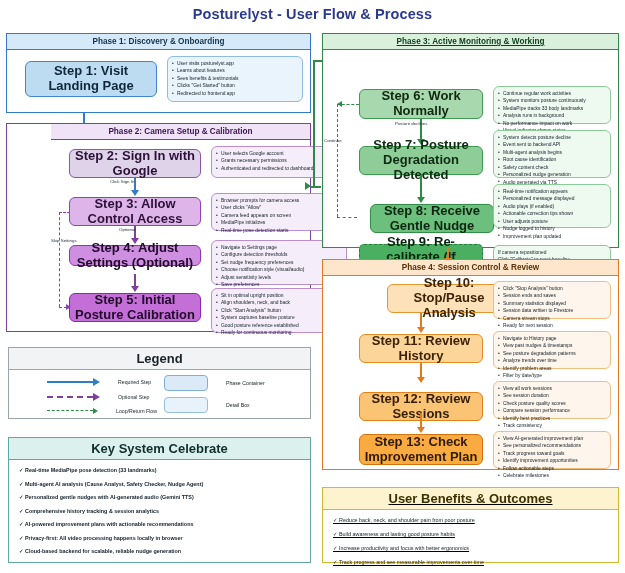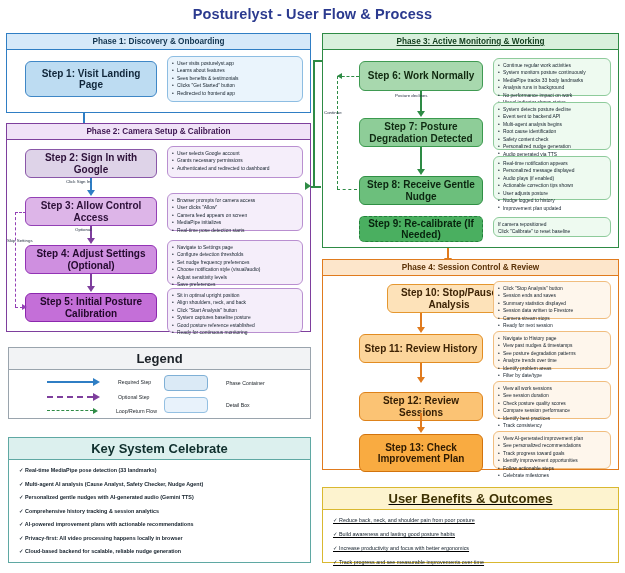--- a/index.html
+++ b/index.html
@@ -20,31 +20,31 @@
   
   .phase { position: absolute; background: #fff; }
   .phase-hd {
     text-align: center; font-weight: bold; font-size: 8.2px;
     padding: 3px 0 3px; color: #13314f;
   }
   .phase-body { position: relative; }
 
   .p1 { border: 1.6px solid #2f7ec4; }
   .p1 .phase-hd { background: #d6e9f9; border-bottom: 1.6px solid #2f7ec4; color: #12344f; }
-  .p2 { border: 1.6px solid #7e3f9d; }
+  .p2 { border: 1.6px solid #7e3f9d; padding-left: 44px; }
   .p2 .phase-hd { background: #f0e2f7; border-bottom: 1.6px solid #7e3f9d; color: #3d1550; }
   .p3 { border: 1.6px solid #2e8b45; }
   .p3 .phase-hd { background: #d8f0dc; border-bottom: 1.6px solid #2e8b45; color: #14401f; text-decoration: underline; }
   .p4 { border: 1.6px solid #e07b1e; }
   .p4 .phase-hd { background: #fde6cb; border-bottom: 1.6px solid #e07b1e; color: #5a3106; }
 
   
   .step {
     position: absolute; display: flex; align-items: center; justify-content: center;
-    text-align: center; font-weight: bold; font-size: 10px;
+    text-align: center; font-weight: bold; font-size: 13px;
     border-radius: 6px; padding: 2px 4px; line-height: 1.15;
   }
   .s-b1 { background: #bddcf2; border: 1.3px solid #3f87c6; color: #10263a; }
 
   .s-p1 { background: #ded3e8; border: 1.3px solid #8a57a8; color: #2c1038; }
   .s-p2 { background: #ddb5e8; border: 1.3px solid #9340b5; color: #2c1038; }
   .s-p3 { background: #cf8fe0; border: 1.3px solid #9333b5; color: #23092e; }
   .s-p4 { background: #c46fd8; border: 1.3px solid #8b27ad; color: #210829; }
 
   .s-g1 { background: #a8d8ae; border: 1.3px solid #3f9a52; color: #10290f; }
@@ -163,21 +163,21 @@
           <li>Camera feed appears on screen</li>
           <li>MediaPipe initializes</li>
           <li>Real-time pose detection starts</li>
         </ul>
       </div>
 
       <div class="vline" style="left:83px; top:86px; width:1.8px; height:14px; background:#7e3f9d;"></div>
       <div class="ahead" style="left:80px; top:98px; border-left:4px solid transparent; border-right:4px solid transparent; border-top:6px solid #7e3f9d;"></div>
       <div class="elabel" style="left:68px; top:87px;">Optional</div>
 
-      <div class="step s-p3" style="left:18px; top:105px; width:132px; height:29px;">
+      <div class="step s-p3" style="left:18px; top:105px; width:132px; height:21px;">
         <span>Step 4: Adjust Settings (Optional)</span>
       </div>
       <div class="detail d-purp" style="left:160px; top:100px; width:136px; height:45px;">
         <ul>
           <li>Navigate to Settings page</li>
           <li>Configure detection thresholds</li>
           <li>Set nudge frequency preferences</li>
           <li>Choose notification style (visual/audio)</li>
           <li>Adjust sensitivity levels</li>
           <li>Save preferences</li>
@@ -204,21 +204,21 @@
       <div class="vline" style="left:8px; top:72px; width:0; height:95px; border-left:1.3px dashed #9340b5;"></div>
       <div class="vline" style="left:8px; top:72px; width:11px; height:0; border-top:1.3px dashed #9340b5;"></div>
       <div class="vline" style="left:8px; top:167px; width:8px; height:0; border-top:1.3px dashed #9340b5;"></div>
       <div class="ahead" style="left:15px; top:164px; border-top:3.5px solid transparent; border-bottom:3.5px solid transparent; border-left:5px solid #9340b5;"></div>
       <div class="elabel" style="left:0px; top:98px;">Skip Settings</div>
     </div>
   </div>
 
   <div class="phase p3" style="left:322px; top:33px; width:297px; height:215px;">
     <div class="phase-hd">Phase 3: Active Monitoring &amp; Working</div>
-    <div class="phase-body" style="height:192px;">
+    <div class="phase-body" style="height:192px;margin-top:28px;">
 
       <div class="step s-g1" style="left:36px; top:11px; width:124px; height:30px;">
         <span>Step 6: Work Normally</span>
       </div>
       <div class="detail d-grn" style="left:170px; top:8px; width:118px; height:38px;">
         <ul>
           <li>Continue regular work activities</li>
           <li>System monitors posture continuously</li>
           <li>MediaPipe tracks 33 body landmarks</li>
           <li>Analysis runs in background</li>
@@ -243,21 +243,21 @@
           <li>Safety content check</li>
           <li>Personalized nudge generation</li>
           <li>Audio generated via TTS</li>
           <li>Cached in Cloud Storage</li>
         </ul>
       </div>
 
       <div class="vline" style="left:97px; top:97px; width:1.8px; height:24px; background:#2e8b45;"></div>
       <div class="ahead" style="left:94px; top:119px; border-left:4px solid transparent; border-right:4px solid transparent; border-top:6px solid #2e8b45;"></div>
 
-      <div class="step s-g3" style="left:36px; top:126px; width:124px; height:29px;">
+      <div class="step s-g3" style="left:47px; top:126px; width:124px; height:29px;">
         <span>Step 8: Receive Gentle Nudge</span>
       </div>
       <div class="detail d-grn" style="left:170px; top:106px; width:118px; height:44px;">
         <ul>
           <li>Real-time notification appears</li>
           <li>Personalized message displayed</li>
           <li>Audio plays (if enabled)</li>
           <li>Actionable correction tips shown</li>
           <li>User adjusts posture</li>
           <li>Nudge logged to history</li>
@@ -339,21 +339,21 @@
           <li>Check posture quality scores</li>
           <li>Compare session performance</li>
           <li>Identify best practices</li>
           <li>Track consistency</li>
         </ul>
       </div>
 
       <div class="vline" style="left:97px; top:137px; width:1.8px; height:16px; background:#e07b1e;"></div>
       <div class="ahead" style="left:94px; top:151px; border-left:4px solid transparent; border-right:4px solid transparent; border-top:6px solid #e07b1e;"></div>
 
-      <div class="step s-o4" style="left:36px; top:158px; width:124px; height:38px;">
+      <div class="step s-o4" style="left:36px; top:158px; width:124px; height:31px;">
         <span>Step 13: Check Improvement Plan</span>
       </div>
       <div class="detail d-org" style="left:170px; top:155px; width:118px; height:38px;">
         <ul>
           <li>View AI-generated improvement plan</li>
           <li>See personalized recommendations</li>
           <li>Track progress toward goals</li>
           <li>Identify improvement opportunities</li>
           <li>Follow actionable steps</li>
           <li>Celebrate milestones</li>

